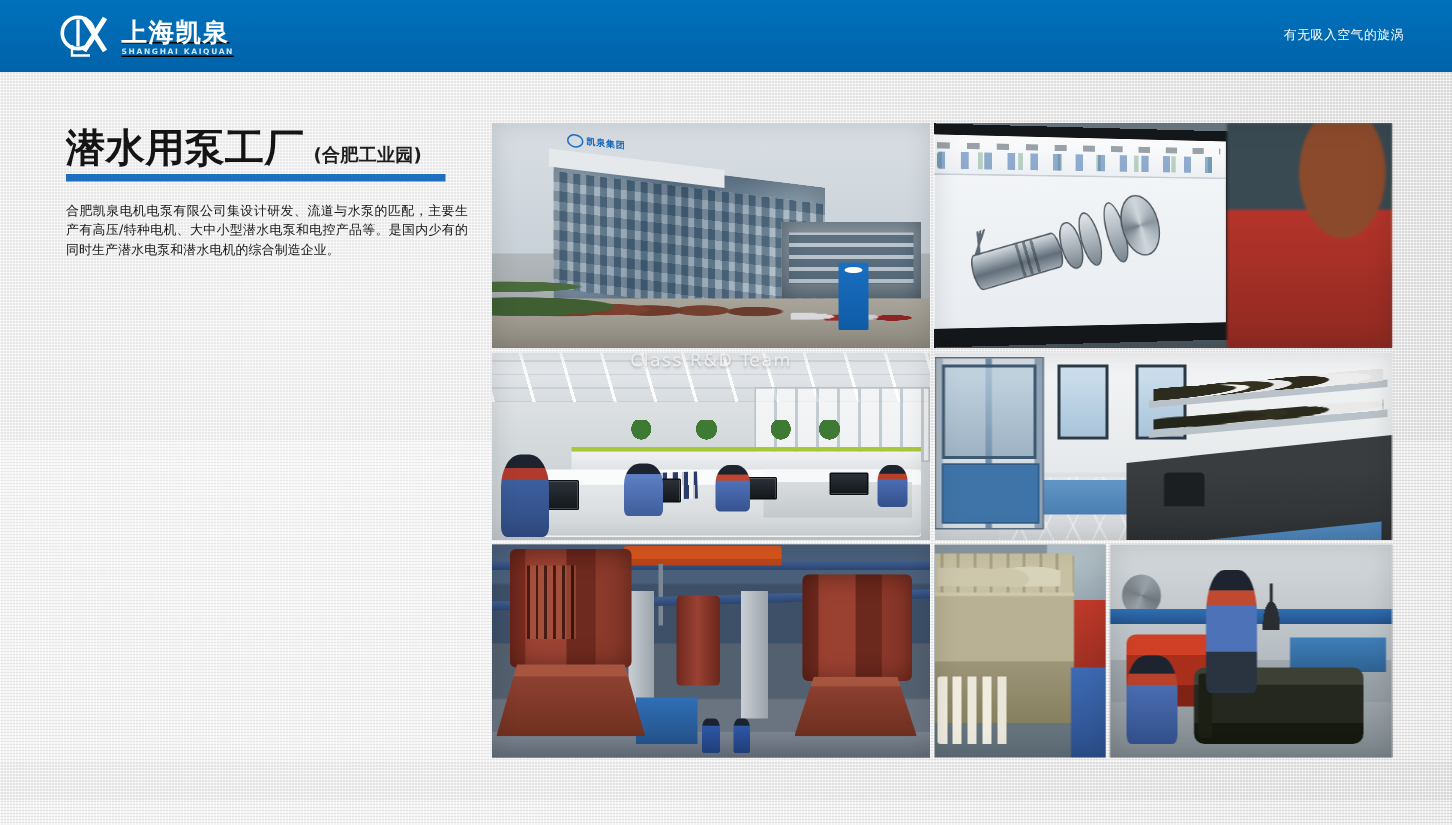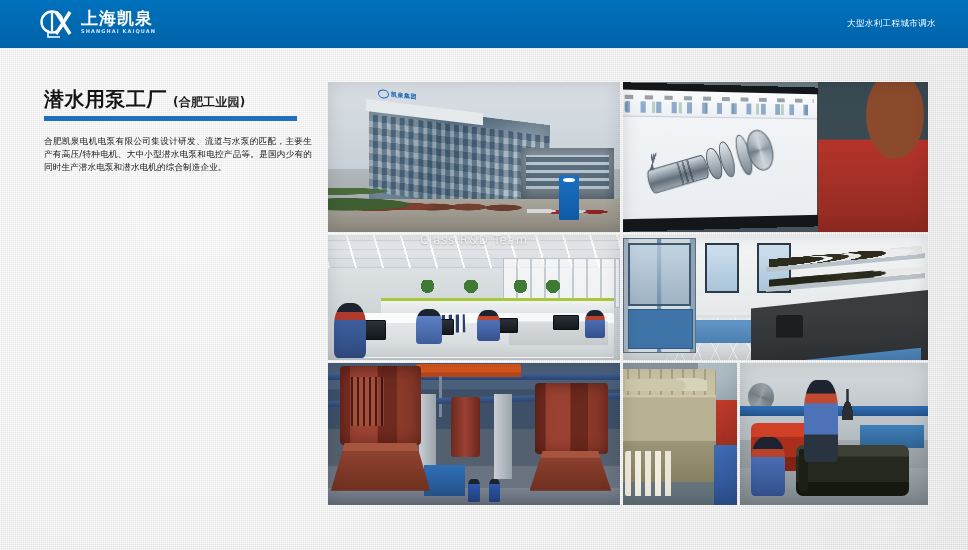--- a/index.html
+++ b/index.html
@@ -16,21 +16,21 @@
       repeating-linear-gradient(0deg, rgba(255,255,255,.55) 0 1px, rgba(0,0,0,.012) 1px 2px),
       repeating-linear-gradient(90deg, rgba(255,255,255,.45) 0 1px, rgba(0,0,0,.015) 1px 2px),
       radial-gradient(circle at 20% 30%, #f2f2f2 0%, #e6e6e7 60%, #dcdcdd 100%);
   }
   
   .header{
     position:absolute; left:0; top:0; width:968px; height:48px;
     background:linear-gradient(180deg,#0071bc 0%,#0069b1 55%,#0063a9 100%);
     display:flex; align-items:center;
   }
-  .logo-wrap{ display:flex; align-items:flex-start; margin-left:40px; }
+  .logo-wrap{ display:flex; align-items:flex-end; margin-left:40px;text-decoration:underline; }
   .logo-mark{ position:relative; width:34px; height:30px; margin-right:7px; flex:none; }
   .logo-mark svg{ display:block; }
   .logo-text{ display:flex; flex-direction:column; justify-content:center; }
   .logo-cn{
     color:#fff; font-size:17px; font-weight:bold; letter-spacing:1px;
     line-height:18px; white-space:nowrap;
   }
   .logo-en{
     color:#cfe6f7; font-size:5px; font-weight:bold; letter-spacing:1.1px;
     line-height:7px; margin-top:1px; white-space:nowrap;
@@ -38,21 +38,21 @@
   .tagline{
     position:absolute; right:32px; top:50%; transform:translateY(-50%);
     color:#ffffff; font-size:8.5px; letter-spacing:.4px; white-space:nowrap;
   }
   
   .text-col{
     position:absolute; left:44px; top:86px; width:268px;
   }
   .title-row{ display:flex; align-items:baseline; }
   .title-main{
-    font-size:20px; font-weight:bold; color:#141414; letter-spacing:.5px;
+    font-size:26px; font-weight:bold; color:#141414; letter-spacing:.5px;
     line-height:26px; white-space:nowrap;
   }
   .title-sub{
     font-size:12px; font-weight:bold; color:#1d1d1d; margin-left:6px;
     letter-spacing:.2px; white-space:nowrap;text-align:right;
   }
   .title-rule{
     width:253px; height:5px; background:#1f6fc0; margin-top:4px;
   }
   .sec-head{
@@ -562,21 +562,21 @@
         <path d="M12 4 L12 22" stroke="#ffffff" stroke-width="2.2" fill="none"></path>
         <path d="M16 3 L30 25 M30 3 L16 25" stroke="#ffffff" stroke-width="3.4" fill="none"></path>
         <path d="M8 21 L8 28 L20 28" stroke="#ffffff" stroke-width="1.6" fill="none"></path>
       </svg>
     </span>
     <span class="logo-text">
       <span class="logo-cn">上海凯泉</span>
       <span class="logo-en">SHANGHAI KAIQUAN</span>
     </span>
   </div>
-  <div class="tagline">大型水利工程城市调水</div>
+  <div class="tagline">有无吸入空气的旋涡</div>
 </div>
 
 <div class="text-col">
   <div class="title-row">
     <span class="title-main">潜水用泵工厂</span>
     <span class="title-sub">(合肥工业园)</span>
   </div>
   <div class="title-rule"></div>
 
 

